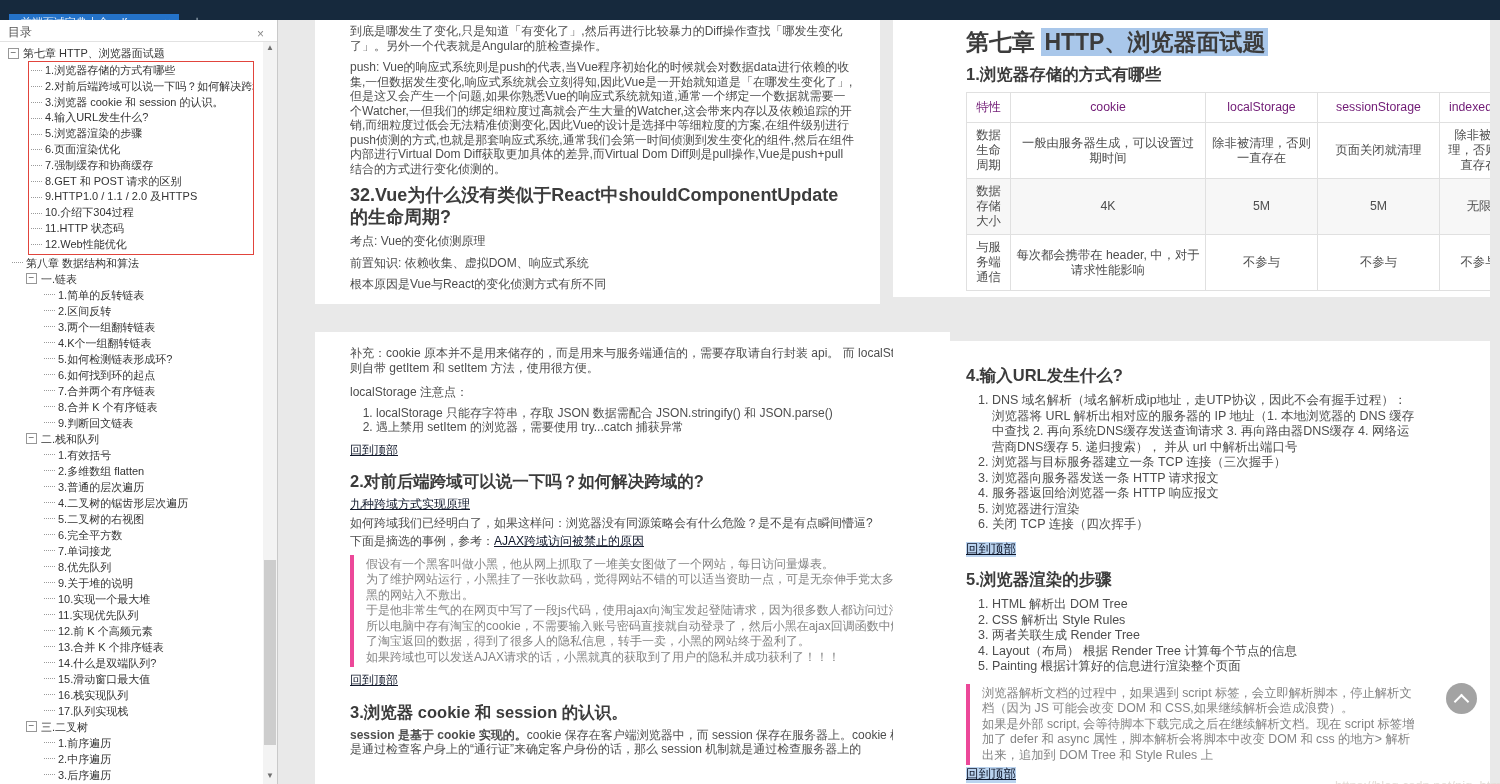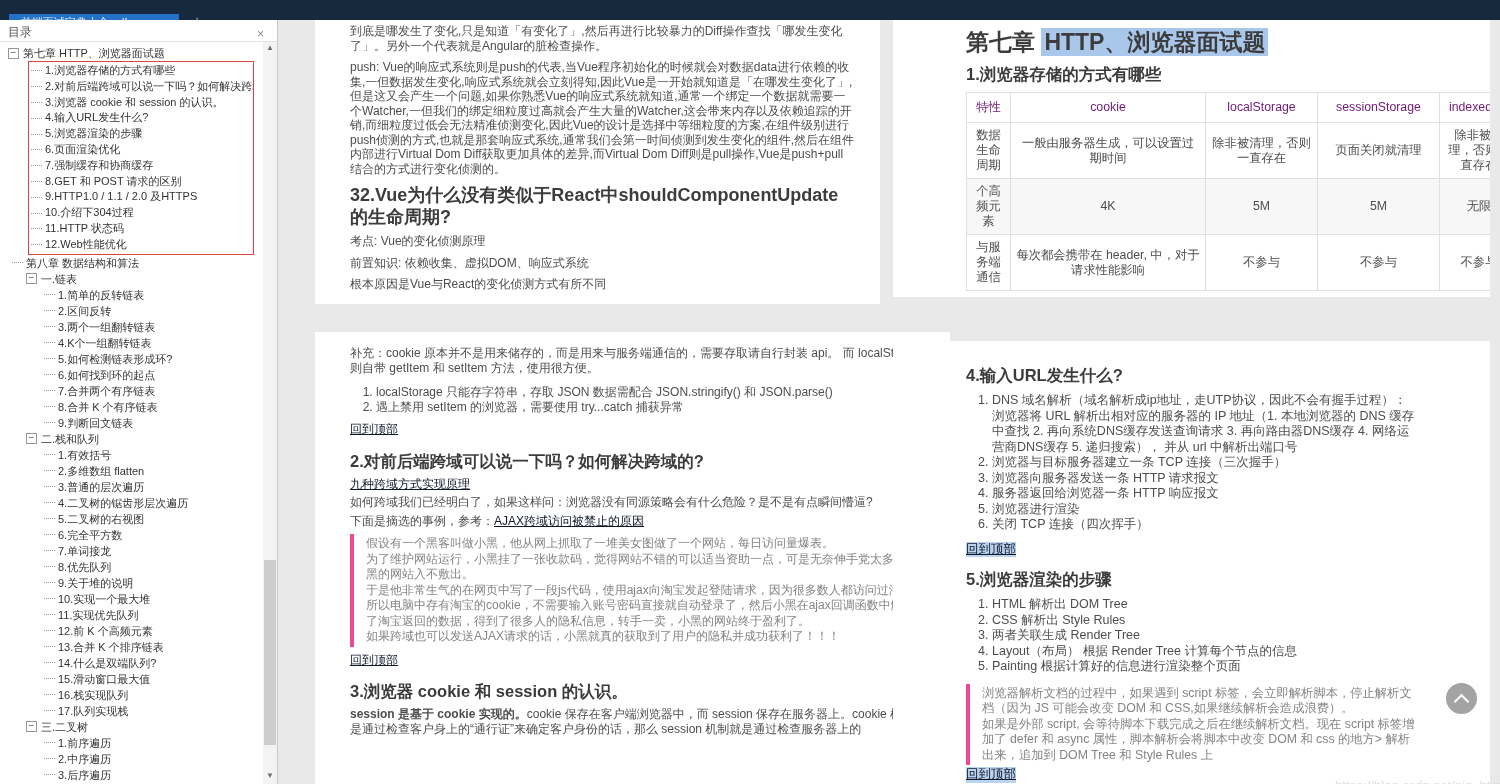--- a/index.html
+++ b/index.html
@@ -308,20 +308,21 @@
     <p>到底是哪发生了变化,只是知道「有变化了」,然后再进行比较暴力的Diff操作查找「哪发生变化了」。另外一个代表就是Angular的脏检查操作。</p>
     <p>push: Vue的响应式系统则是push的代表,当Vue程序初始化的时候就会对数据data进行依赖的收集,一但数据发生变化,响应式系统就会立刻得知,因此Vue是一开始就知道是「在哪发生变化了」,但是这又会产生一个问题,如果你熟悉Vue的响应式系统就知道,通常一个绑定一个数据就需要一个Watcher,一但我们的绑定细粒度过高就会产生大量的Watcher,这会带来内存以及依赖追踪的开销,而细粒度过低会无法精准侦测变化,因此Vue的设计是选择中等细粒度的方案,在组件级别进行push侦测的方式,也就是那套响应式系统,通常我们会第一时间侦测到发生变化的组件,然后在组件内部进行Virtual Dom Diff获取更加具体的差异,而Virtual Dom Diff则是pull操作,Vue是push+pull结合的方式进行变化侦测的。</p>
     <h2>32.Vue为什么没有类似于React中shouldComponentUpdate的生命周期?</h2>
     <p>考点: Vue的变化侦测原理</p>
     <p>前置知识: 依赖收集、虚拟DOM、响应式系统</p>
     <p>根本原因是Vue与React的变化侦测方式有所不同</p>
   </div>
 
   <div class="page" id="mp2">
     <p>补充：cookie 原本并不是用来储存的，而是用来与服务端通信的，需要存取请自行封装 api。 而 localStorage 则自带 getItem 和 setItem 方法，使用很方便。</p>
+    <p style="margin-bottom:6px">localStorage 注意点：</p>
     <ol>
         <li>localStorage 只能存字符串，存取 JSON 数据需配合 JSON.stringify() 和 JSON.parse()</li>
         <li>遇上禁用 setItem 的浏览器，需要使用 try...catch 捕获异常</li>
       </ol>
     <a class="link back">回到顶部</a>
     <div class="mh2">2.对前后端跨域可以说一下吗？如何解决跨域的?</div>
     <p style="margin-bottom:4px"><a class="link">九种跨域方式实现原理</a></p>
     <p style="margin-bottom:4px">如何跨域我们已经明白了，如果这样问：浏览器没有同源策略会有什么危险？是不是有点瞬间懵逼?</p>
     <p style="margin-bottom:6px"><span>下面是摘选的事例，参考：</span><a class="link">AJAX跨域访问被禁止的原因</a></p>
     <div class="bq">
@@ -357,21 +358,21 @@
         </thead>
         <tbody>
           <tr>
             <td>数据生命周期</td>
             <td>一般由服务器生成，可以设置过期时间</td>
             <td>除非被清理，否则一直存在</td>
             <td>页面关闭就清理</td>
             <td>除非被清理，否则一直存在</td>
           </tr>
           <tr>
-            <td>个高频元素</td>
+            <td>数据存储大小</td>
             <td>4K</td>
             <td>5M</td>
             <td>5M</td>
             <td>无限</td>
           </tr>
           <tr>
             <td>与服务端通信</td>
             <td>每次都会携带在 header, 中，对于请求性能影响</td>
             <td>不参与</td>
             <td>不参与</td>

